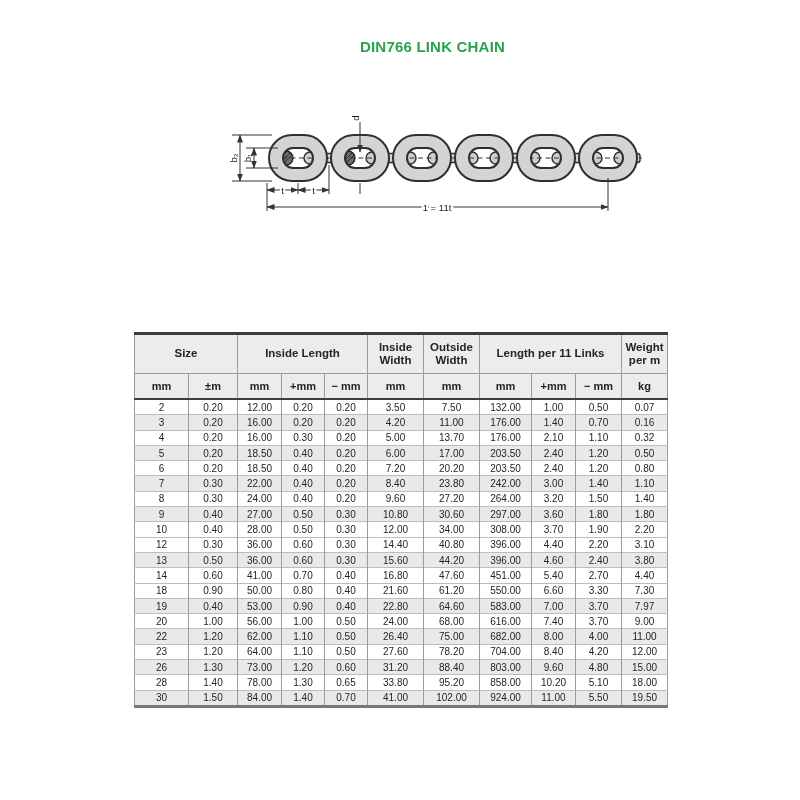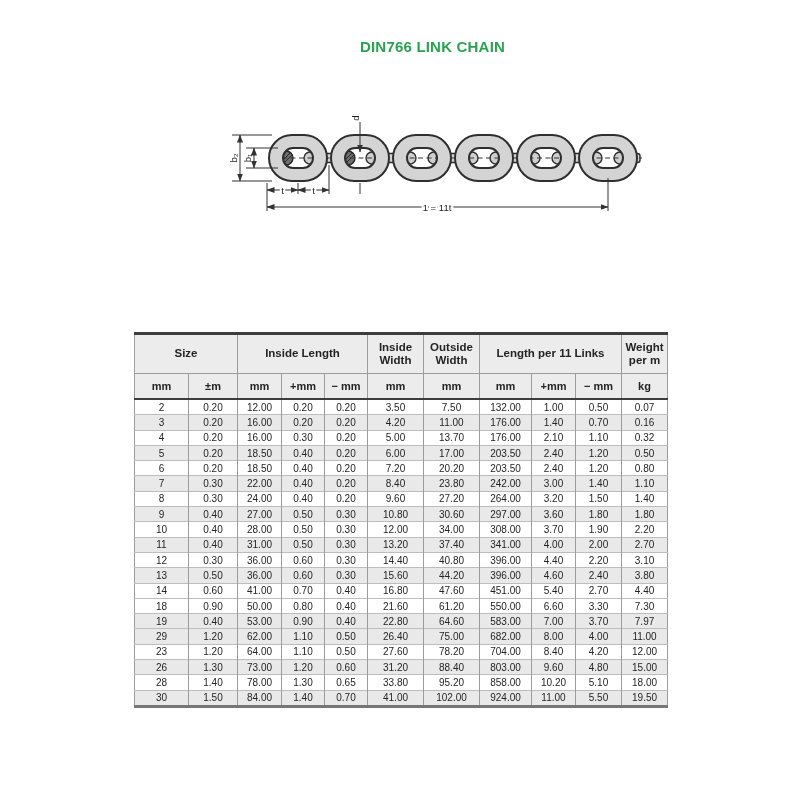--- a/index.html
+++ b/index.html
@@ -282,33 +282,20 @@
             <td>28.00</td>
             <td>0.50</td>
             <td>0.30</td>
             <td>12.00</td>
             <td>34.00</td>
             <td>308.00</td>
             <td>3.70</td>
             <td>1.90</td>
             <td>2.20</td>
           </tr>
-          <tr class="alt">
-            <td>11</td>
-            <td>0.40</td>
-            <td>31.00</td>
-            <td>0.50</td>
-            <td>0.30</td>
-            <td>13.20</td>
-            <td>37.40</td>
-            <td>341.00</td>
-            <td>4.00</td>
-            <td>2.00</td>
-            <td>2.70</td>
-          </tr>
           <tr>
             <td>12</td>
             <td>0.30</td>
             <td>36.00</td>
             <td>0.60</td>
             <td>0.30</td>
             <td>14.40</td>
             <td>40.80</td>
             <td>396.00</td>
             <td>4.40</td>
@@ -360,22 +347,35 @@
             <td>53.00</td>
             <td>0.90</td>
             <td>0.40</td>
             <td>22.80</td>
             <td>64.60</td>
             <td>583.00</td>
             <td>7.00</td>
             <td>3.70</td>
             <td>7.97</td>
           </tr>
-          <tr class="alt">
-            <td>29</td>
+          <tr>
+            <td>20</td>
+            <td>1.00</td>
+            <td>56.00</td>
+            <td>1.00</td>
+            <td>0.50</td>
+            <td>24.00</td>
+            <td>68.00</td>
+            <td>616.00</td>
+            <td>7.40</td>
+            <td>3.70</td>
+            <td>9.00</td>
+          </tr>
+          <tr class="alt">
+            <td>22</td>
             <td>1.20</td>
             <td>62.00</td>
             <td>1.10</td>
             <td>0.50</td>
             <td>26.40</td>
             <td>75.00</td>
             <td>682.00</td>
             <td>8.00</td>
             <td>4.00</td>
             <td>11.00</td>

